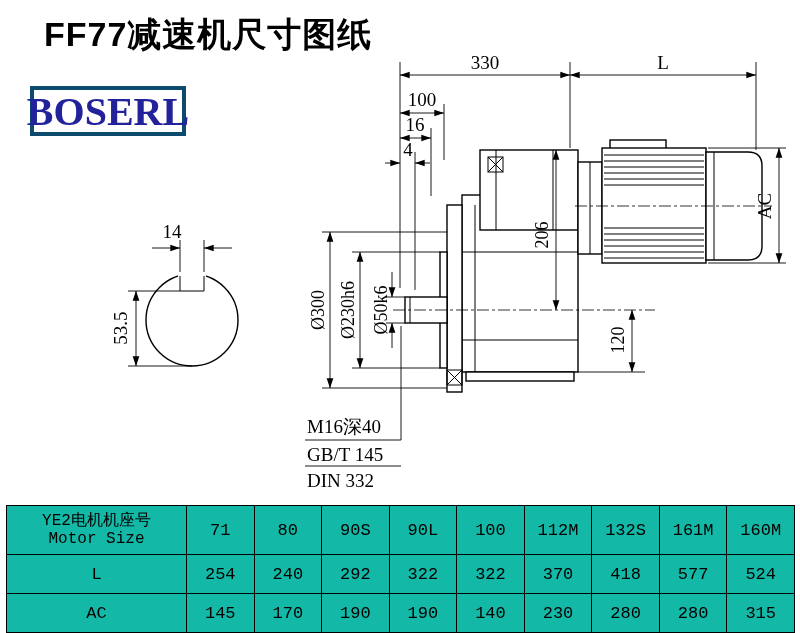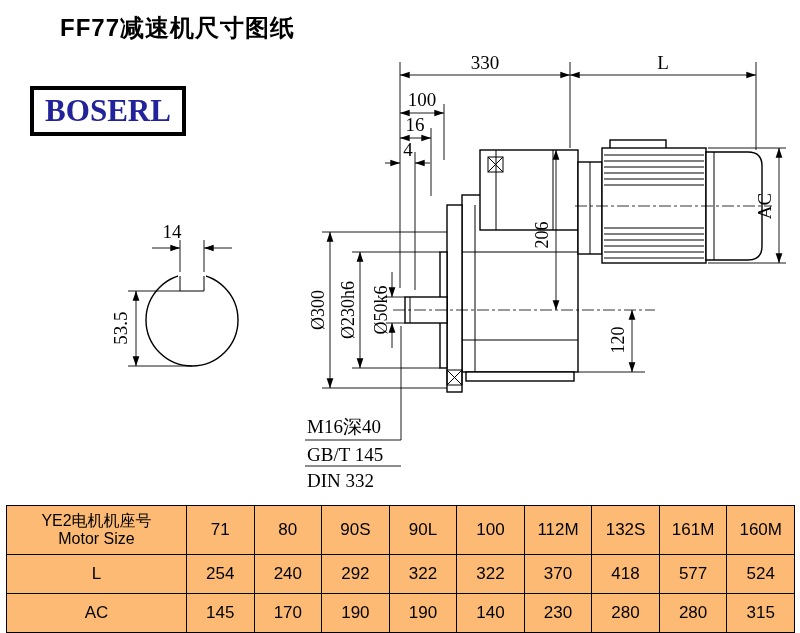--- a/index.html
+++ b/index.html
@@ -1,41 +1,41 @@
 <!DOCTYPE html>
 <html><head>
 <meta charset="utf-8">
 <style>
   html,body{margin:0;padding:0;}
   body{
     width:800px;height:633px;position:relative;background:#fff;
     font-family:"Liberation Sans",sans-serif;color:#000;overflow:hidden;
   }
   .title{
-    position:absolute;left:60px;top:12px;font-size:24px;font-weight:bold;
+    position:absolute;left:44px;top:12px;font-size:34px;font-weight:bold;
     letter-spacing:1px;font-family:"Liberation Sans",sans-serif;
   }
   .logo{
     position:absolute;left:30px;top:86px;width:148px;height:42px;
-    border:4px solid #000000;display:flex;align-items:center;justify-content:center;
-    font-family:"Liberation Serif",serif;font-size:31px;font-weight:bold;color:#22229a;
+    border:4px solid #0c4a6e;display:flex;align-items:center;justify-content:center;
+    font-family:"Liberation Serif",serif;font-size:40px;font-weight:bold;color:#22229a;
     background:#fff;
   }
   svg{position:absolute;left:0;top:0;}
   .out{fill:#fff;stroke:#000;stroke-width:1.4;}
   .thin{fill:none;stroke:#000;stroke-width:1;}
   .ext{stroke:#000;stroke-width:0.9;}
   .dim{stroke:#000;stroke-width:0.9;}
   .cl{stroke:#000;stroke-width:0.8;stroke-dasharray:12 3 3 3;}
   .dtxt{font-family:"Liberation Serif",serif;font-size:19px;fill:#000;}
   .dtxt2{font-family:"Liberation Serif",serif;font-size:18px;fill:#000;}
   table.spec{
     position:absolute;left:6px;top:505px;width:789px;height:128px;
     border-collapse:collapse;table-layout:fixed;text-align:center;
-    font-size:17px;background:#fdba74;
+    font-size:17px;background:#14b8a6;font-family:Liberation Mono, monospace;
   }
   table.spec th,table.spec td{
     border:1px solid #000;padding:0;font-weight:normal;vertical-align:middle;
   }
   table.spec .hrow{height:38px;}
   table.spec .drow{height:30px;}
   .mh{font-size:16px;line-height:1.15;}
 </style>
 </head>
 <body>

